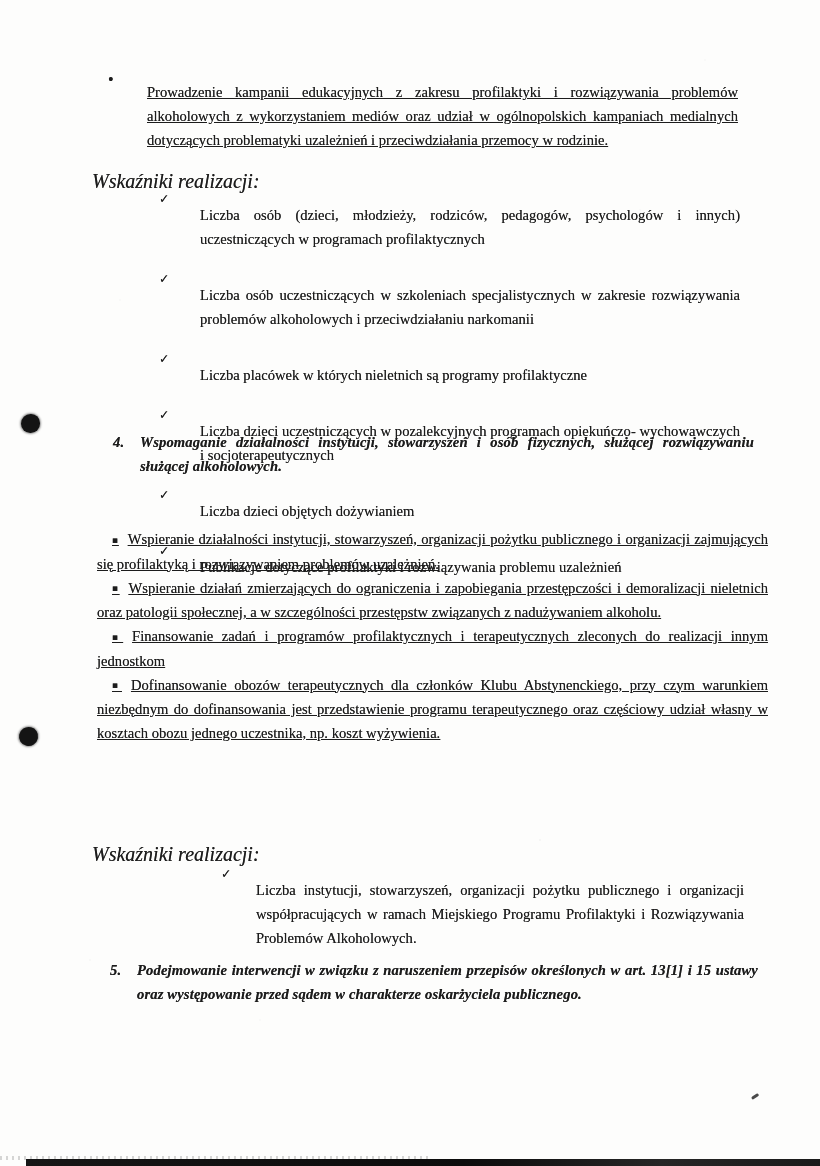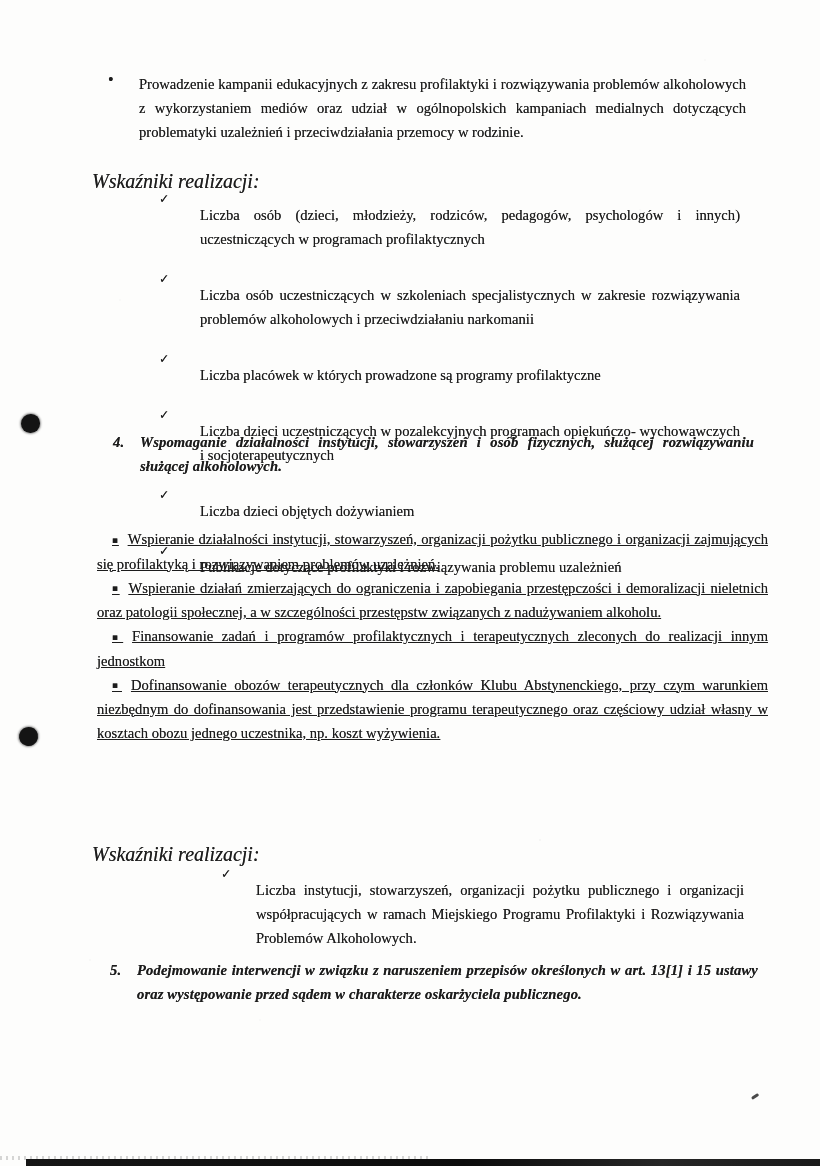--- a/index.html
+++ b/index.html
@@ -11,21 +11,21 @@
     font-family:"Liberation Serif", serif;
     color:#1c1c1c;
     font-size:14.6px;
     line-height:24px;
     text-shadow:0 0 .6px rgba(30,30,30,.75);
   }
   .sec{position:absolute;}
   
   .intro{left:108px;right:70px;display:flex;}
   .intro .b-dot{width:27px;flex:none;font-size:16px;}
-  .intro p{margin:4px;flex:1;text-align:justify;}
+  .intro p{margin:12px;flex:1;text-align:justify;text-decoration:underline;}
   
   .subhead{left:88px;font-style:italic;font-weight:400;font-size:20px;margin:4px;}
   
   .checklist{display:block;}
   .check-item{display:flex;}
   .check-item .chk{flex:none;font-family:"DejaVu Sans",sans-serif;font-size:12.5px;}
   .check-item p{margin:16px;flex:1;text-align:justify;}
   .list1{left:159px;right:64px;}
   .list1 .chk{width:25px;}
   .list2{left:221px;right:60px;}
@@ -75,21 +75,21 @@
     <div class="check-item">
       <span class="chk">✓</span>
       <p>Liczba osób (dzieci, młodzieży, rodziców, pedagogów, psychologów i innych) uczestniczących w programach profilaktycznych</p>
     </div>
     <div class="check-item">
       <span class="chk">✓</span>
       <p>Liczba osób uczestniczących w szkoleniach specjalistycznych w zakresie rozwiązywania problemów alkoholowych i przeciwdziałaniu narkomanii</p>
     </div>
     <div class="check-item">
       <span class="chk">✓</span>
-      <p>Liczba placówek w których prowadzone są programy profilaktyczne</p>
+      <p>Liczba placówek w których nieletnich są programy profilaktyczne</p>
     </div>
     <div class="check-item">
       <span class="chk">✓</span>
       <p>Liczba dzieci uczestniczących w pozalekcyjnych programach opiekuńczo- wychowawczych i socjoterapeutycznych</p>
     </div>
     <div class="check-item">
       <span class="chk">✓</span>
       <p>Liczba dzieci objętych dożywianiem</p>
     </div>
     <div class="check-item">

